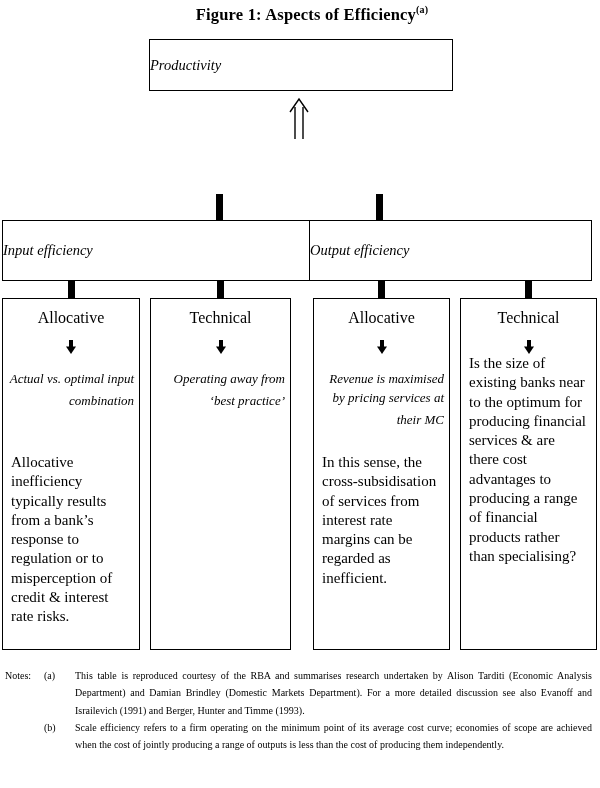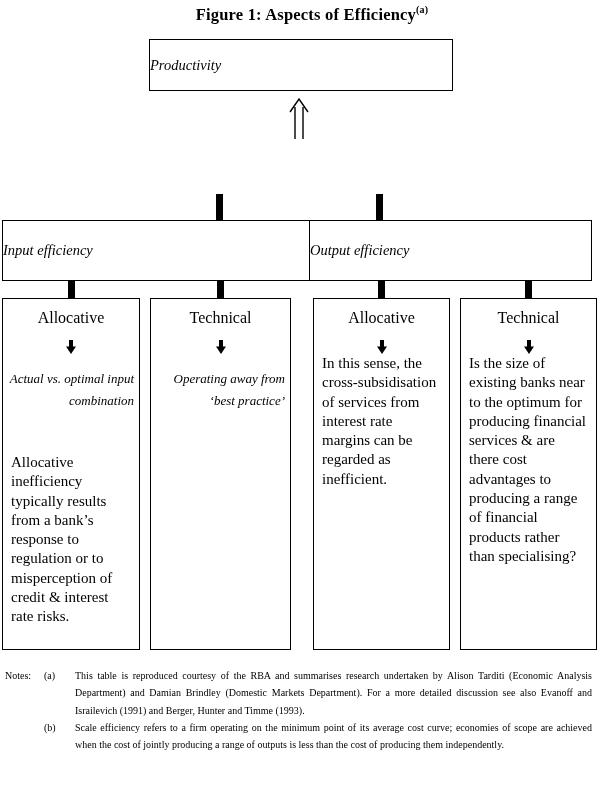--- a/index.html
+++ b/index.html
@@ -138,20 +138,23 @@
       <span>Operating away from ‘best practice’</span><sup></sup>
     </div>
   </div>
 
   <div class="box leaf leaf-3">
     <div class="leaf-header">Allocative</div>
     <svg class="down-arrow" width="10" height="14" viewBox="0 0 10 14">
       <rect x="3" y="0" width="4" height="7.5" fill="#000"></rect>
       <polygon points="0,6.5 10,6.5 5,14" fill="#000"></polygon>
     </svg>
+    <div class="leaf-summary">
+      <span>Revenue is maximised by pricing services at their MC</span><sup></sup>
+    </div>
     <div class="leaf-body">In this sense, the cross-subsidisation of services from interest rate margins can be regarded as inefficient.</div>
   </div>
 
   <div class="box leaf leaf-4">
     <div class="leaf-header">Technical</div>
     <svg class="down-arrow" width="10" height="14" viewBox="0 0 10 14">
       <rect x="3" y="0" width="4" height="7.5" fill="#000"></rect>
       <polygon points="0,6.5 10,6.5 5,14" fill="#000"></polygon>
     </svg>
     <div class="leaf-body">Is the size of existing banks near to the optimum for producing financial services &amp; are there cost advantages to producing a range of financial products rather than specialising?</div>

